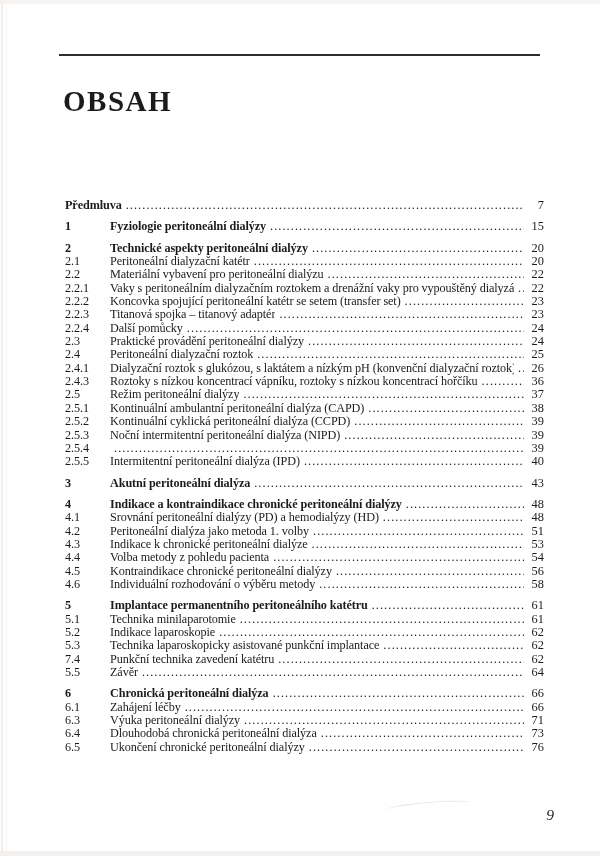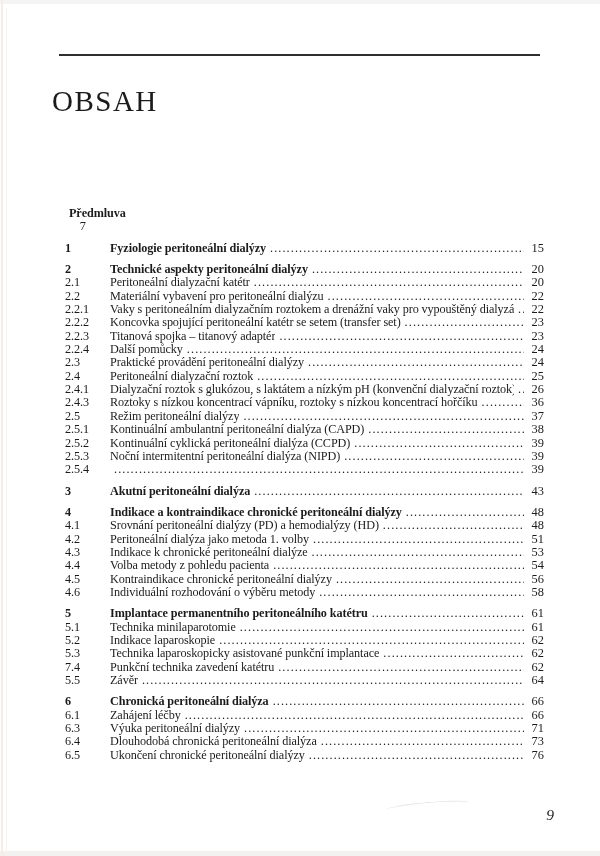--- a/index.html
+++ b/index.html
@@ -23,42 +23,42 @@
   }
 
   .rule {
     position: absolute;
     left: 59px; top: 54px;
     width: 481px; height: 2px;
     background: #2e2e2e;
   }
   .heading {
     position: absolute;
-    left: 52px; top: 66px;
+    left: 63px; top: 66px;
     font-size: 29px;
-    font-weight: normal;
+    font-weight: bold;
     letter-spacing: 1.5px;
   }
 
   .toc {
     position: absolute;
     left: 65px; top: 191px;
     width: 479px;
     display: flex;
     flex-direction: column;
   }
   .row {
     display: flex;
     align-items: baseline;
     line-height: 13.35px;
     font-size: 12.2px;
     letter-spacing: -0.1px;
   }
   .row.bold { font-weight: bold; margin-top: 8px; }
-  .toc .row:first-child { margin-top: 16px; flex-direction: column; }
+  .toc .row:first-child { margin-top: 8px; }
   .num {
     flex: 0 0 45px;
     white-space: nowrap;
   }
   .label {
     flex: 0 1 auto;
     min-width: 0;
     white-space: nowrap;
     overflow: hidden;
   }
@@ -205,20 +205,26 @@
     <span class="num">2.5.3</span>
     <span class="label">Noční intermitentní peritoneální dialýza (NIPD)</span>
     <span class="dots"></span>
     <span class="pg">39</span>
   </div>
     <div class="row">
     <span class="num">2.5.4</span>
     <span class="dots"></span>
     <span class="pg">39</span>
   </div>
+    <div class="row">
+    <span class="num">2.5.5</span>
+    <span class="label">Intermitentní peritoneální dialýza (IPD)</span>
+    <span class="dots"></span>
+    <span class="pg">40</span>
+  </div>
     <div class="row bold">
     <span class="num">3</span>
     <span class="label">Akutní peritoneální dialýza</span>
     <span class="dots"></span>
     <span class="pg">43</span>
   </div>
     <div class="row bold">
     <span class="num">4</span>
     <span class="label">Indikace a kontraindikace chronické peritoneální dialýzy</span>
     <span class="dots"></span>

